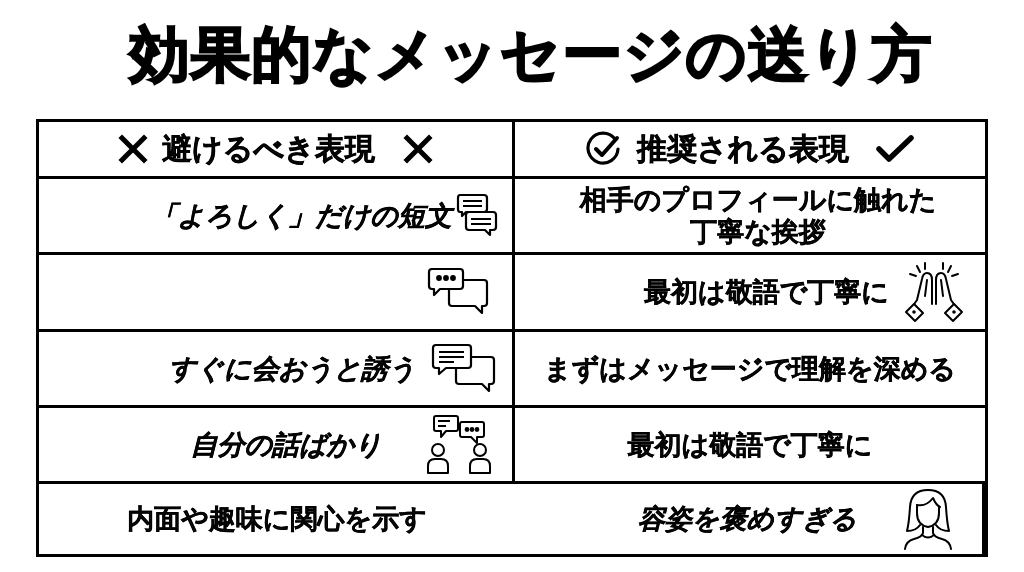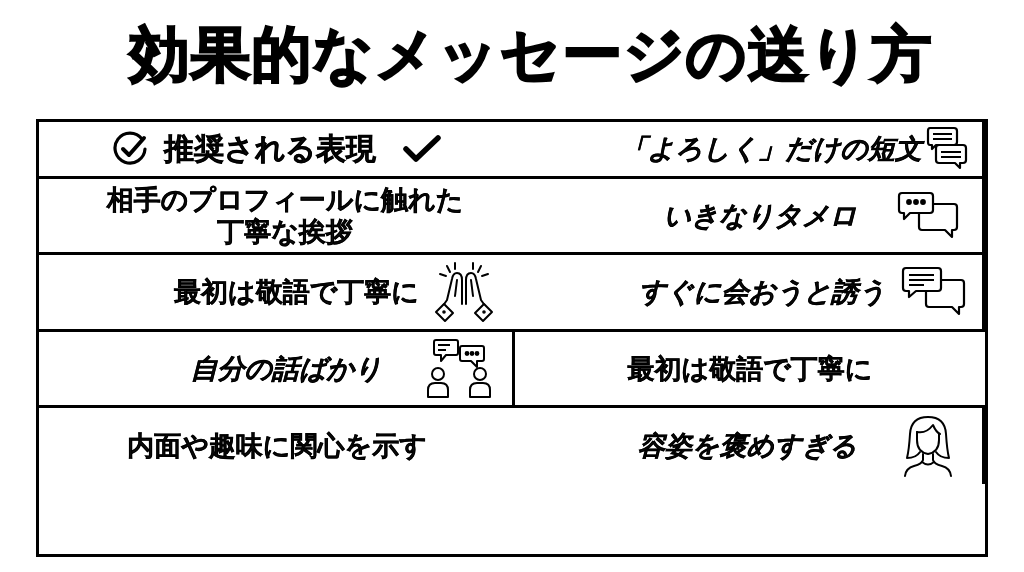--- a/index.html
+++ b/index.html
@@ -38,20 +38,33 @@
   .right .icon { position: absolute; right: 18px; top: 50%; transform: translateY(-50%); }
   svg { display: block; }
 </style>
 </head>
 <body>
 
 <div class="title">効果的なメッセージの送り方</div>
 
 <div class="table">
 
+  <div class="cell left hdr">
+    <span>
+      <svg width="30" height="30" viewBox="0 0 30 30">
+          <path d="M4 4 L26 26 M26 4 L4 26" stroke="#000" stroke-width="5" stroke-linecap="square"></path>
+        </svg>
+    </span>
+    <span class="lbl">避けるべき表現</span>
+    <span style="margin-left:14px">
+      <svg width="30" height="30" viewBox="0 0 30 30">
+          <path d="M4 4 L26 26 M26 4 L4 26" stroke="#000" stroke-width="5" stroke-linecap="square"></path>
+        </svg>
+    </span>
+  </div>
   <div class="cell right hdr">
     <span>
       <svg width="38" height="38" viewBox="0 0 38 38">
         <path d="M30 9 A15 15 0 1 0 33 19" fill="none" stroke="#000" stroke-width="3.2" stroke-linecap="round"></path>
         <path d="M11 19 L17 25 L32 8" fill="none" stroke="#000" stroke-width="4" stroke-linecap="round" stroke-linejoin="round"></path>
       </svg>
     </span>
     <span class="lbl">推奨される表現</span>
     <span style="margin-left:12px">
       <svg width="40" height="30" viewBox="0 0 40 30">
@@ -70,21 +83,20 @@
         <path d="M15 27 H35 M15 32 H35"></path>
       </svg>
     </span>
   </div>
   <div class="cell right">
     <span class="txt" style="white-space:pre-line;margin-left:16px;">相手のプロフィールに触れた
 丁寧な挨拶</span>
   </div>
 
   <div class="cell left">
-    <span class="txt" style="right:125px">いきなりタメロ</span>
     <span class="icon" style="right:22px">
       <svg width="64" height="54" viewBox="0 0 64 54" fill="none" stroke="#000" stroke-width="2.2" stroke-linejoin="round">
         <path d="M6 4 H34 Q37 4 37 7 V21 Q37 24 34 24 H14 L8 30 V24 H6 Q3 24 3 21 V7 Q3 4 6 4 Z" fill="#fff"></path>
         <circle cx="13" cy="13" r="1.8" fill="#000"></circle>
           <circle cx="20" cy="13" r="1.8" fill="#000"></circle>
           <circle cx="27" cy="13" r="1.8" fill="#000"></circle>
         <path d="M37 15 H58 Q61 15 61 18 V38 Q61 41 58 41 H56 V48 L49 41 H26 Q23 41 23 38 V24"></path>
       </svg>
     </span>
   </div>
@@ -108,20 +120,23 @@
 
   <div class="cell left">
     <span class="txt" style="right:96px">すぐに会おうと誘う</span>
     <span class="icon" style="right:14px">
       <svg width="68" height="56" viewBox="0 0 68 56" fill="none" stroke="#000" stroke-width="2.2" stroke-linejoin="round">
         <path d="M6 4 H38 Q41 4 41 7 V24 Q41 27 38 27 H16 L9 33 V27 H6 Q3 27 3 24 V7 Q3 4 6 4 Z" fill="#fff"></path>
         <path d="M9 11 H34 M9 16 H34 M9 21 H24"></path>
         <path d="M41 16 H61 Q64 16 64 19 V40 Q64 43 61 43 H59 V50 L52 43 H29 Q26 43 26 40 V27"></path>
       </svg>
     </span>
+  </div>
+  <div class="cell right">
+    <span class="txt">まずはメッセージで理解を深める</span>
   </div>
 
   <div class="cell left">
     <span class="txt" style="right:130px">自分の話ばかり</span>
     <span class="icon" style="right:20px">
       <svg width="66" height="62" viewBox="0 0 66 62" fill="none" stroke="#000" stroke-width="2" stroke-linejoin="round">
         <path d="M10 2 H30 Q32 2 32 4 V15 Q32 17 30 17 H20 L15 23 V17 H10 Q8 17 8 15 V4 Q8 2 10 2 Z" fill="#fff"></path>
         <path d="M12 7 H24 M12 12 H20"></path>
         <path d="M36 8 H56 Q58 8 58 10 V21 Q58 23 56 23 H51 V29 L45 23 H36 Q34 23 34 21 V10 Q34 8 36 8 Z" fill="#fff"></path>
         <circle cx="41" cy="15.5" r="1.4" fill="#000"></circle>

